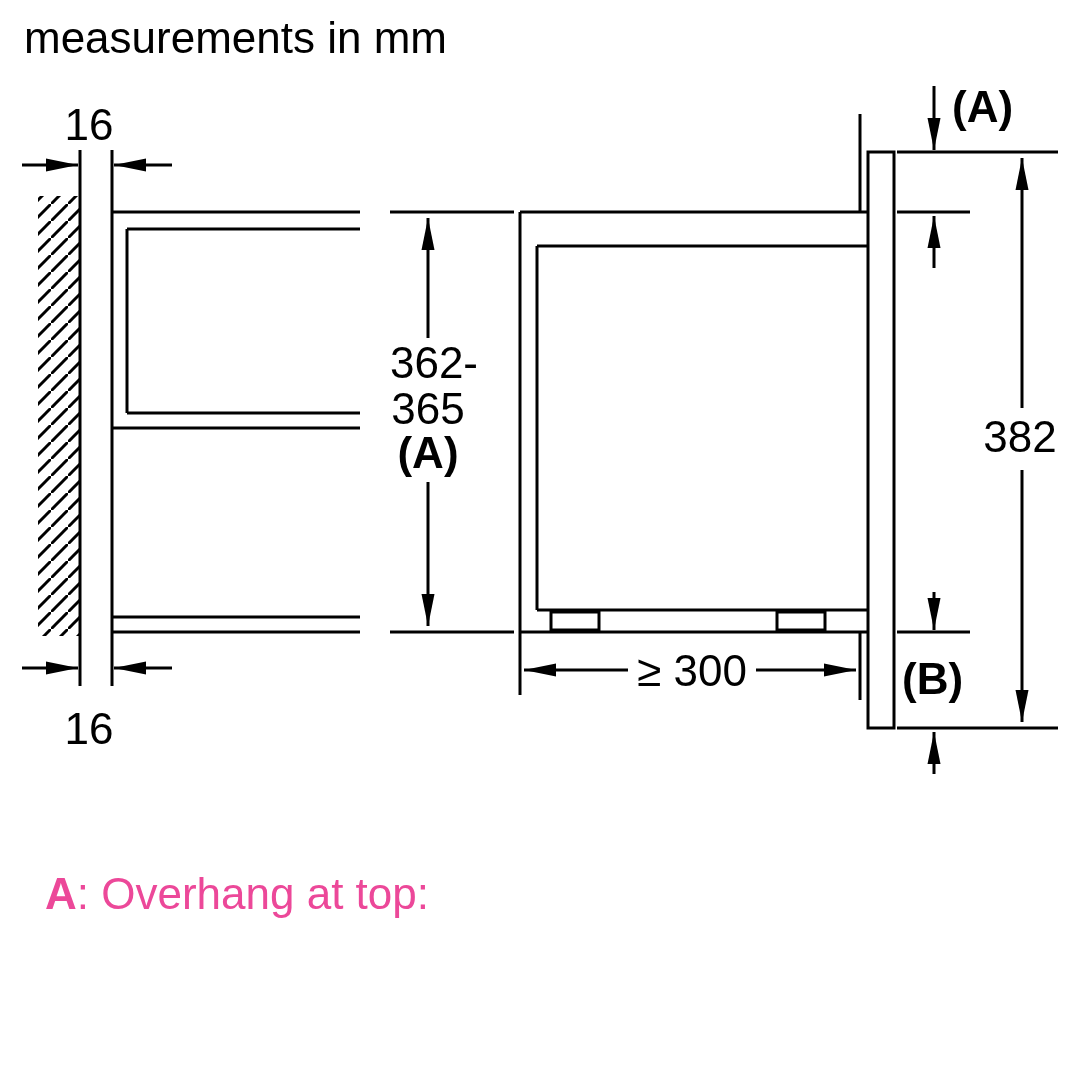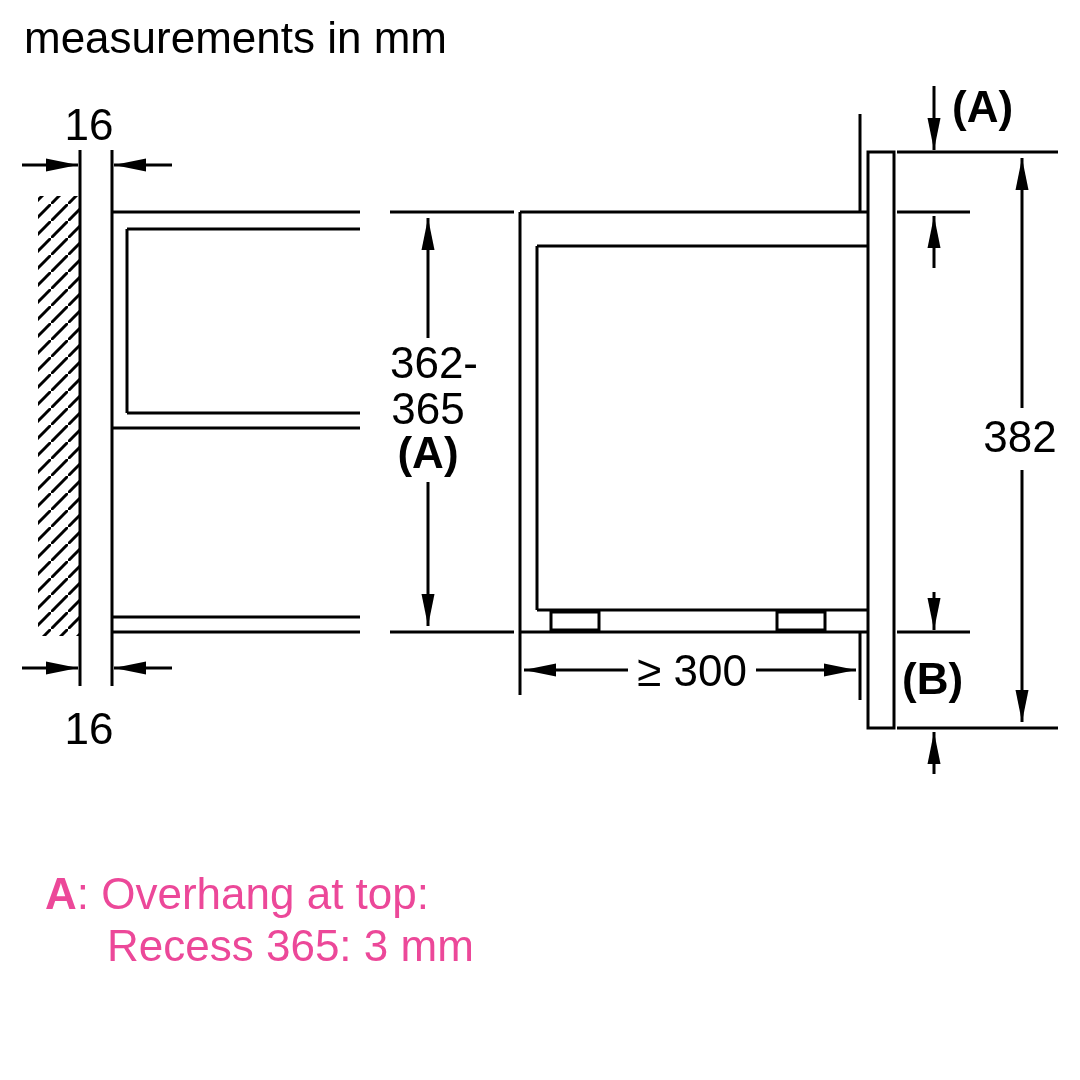--- a/index.html
+++ b/index.html
@@ -149,16 +149,15 @@
       <line x1="628" y1="670" x2="524" y2="670" marker-end="url(#arrow)"></line>
       <line x1="756" y1="670" x2="856" y2="670" marker-end="url(#arrow)"></line>
       <text x="692" y="686" text-anchor="middle">≥ 300</text>
     </g>
   </svg>
 
   <div class="notes">
     <div class="note-line">
       <span class="bold">A</span><span>: Overhang at top:</span>
     </div>
-    <div class="note-line indent">Recess 365: 3 mm</div>
   </div>
 
 </div>
 
 </body></html>

